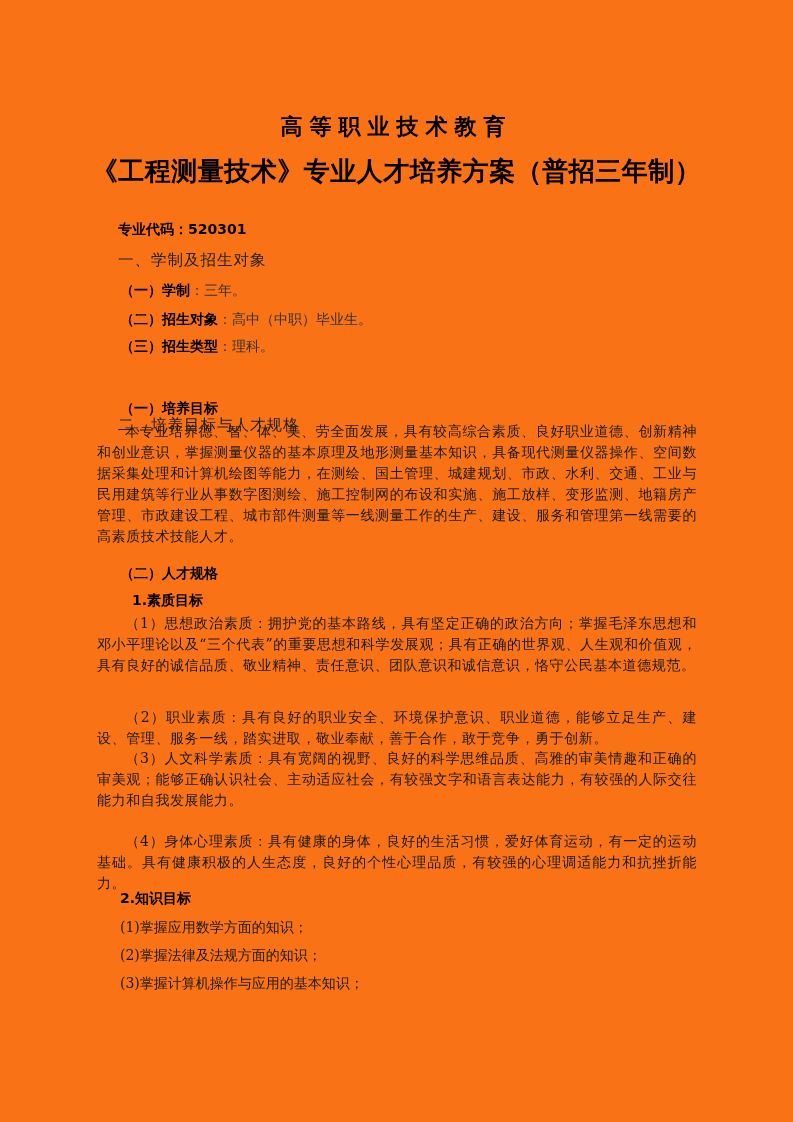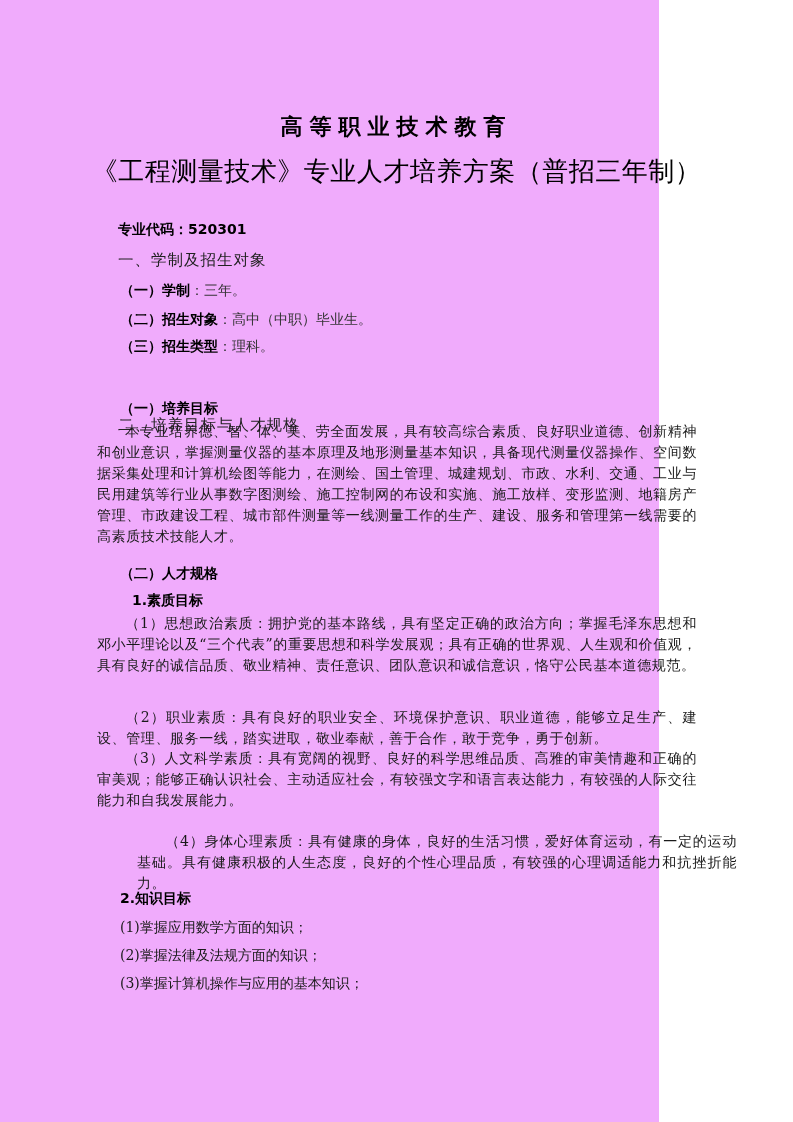--- a/index.html
+++ b/index.html
@@ -1,22 +1,22 @@
 <!DOCTYPE html>
 <html><head>
 <meta charset="utf-8">
 <style>
   html, body { margin: 0; padding: 0; background: #ffffff; }
   body { width: 793px; height: 1122px; position: relative; overflow: hidden;
          font-family: "DejaVu Serif", "Liberation Serif", serif; color: #1a1a1a; }
-  .page { position: absolute; left: 0; top: 0; width: 659px; height: 1122px; background: #f0abfc; }
+  .page { position: absolute; left: 0; top: 0; width: 793px; height: 1122px; background: #f97316; }
   .line { position: absolute; white-space: nowrap; }
   .title1 { left: 0; width: 793px; text-align: center; top: 112px; font-size: 22px; font-weight: bold;
             letter-spacing: 7px; font-family: "DejaVu Sans", "Liberation Sans", sans-serif; color:#000; }
-  .title2 { left: 0; width: 793px; text-align: center; top: 154px; font-size: 26px; font-weight: normal;
+  .title2 { left: 0; width: 793px; text-align: center; top: 154px; font-size: 26px; font-weight: bold;
             color:#000; letter-spacing: 0.5px; }
   .t { font-size: 14px; }
   .h1 { font-size: 15.5px; font-family: "DejaVu Sans", "Liberation Sans", sans-serif; color:#222; letter-spacing: 1px;}
   .b { font-weight: bold; font-family: "DejaVu Sans", "Liberation Sans", sans-serif; color:#000; }
   .para { position: absolute; left: 97px; width: 600px; font-size: 14px; line-height: 21px;
           text-align: justify; text-align-last: left; letter-spacing: 0.6px; color:#1a1a1a; }
   .para .ind { display: inline-block; width: 28px; }
   .lbl { font-weight: bold; font-family: "DejaVu Sans", "Liberation Sans", sans-serif; color:#000; }
   .val { color:#333; }
 </style>
@@ -53,21 +53,21 @@
   <div class="line t lbl" style="left:120px; top:565px;">（二）人才规格</div>
 
   <div class="line t lbl" style="left:132px; top:592px;">1.素质目标</div>
 
   <div class="para" style="top:613px;"><span class="ind"></span><span>（1）思想政治素质：拥护党的基本路线，具有坚定正确的政治方向；掌握毛泽东思想和邓小平理论以及“三个代表”的重要思想和科学发展观；具有正确的世界观、人生观和价值观，具有良好的诚信品质、敬业精神、责任意识、团队意识和诚信意识，恪守公民基本道德规范。</span></div>
 
   <div class="para" style="top:695px;margin-top:12px;"><span class="ind"></span><span>（2）职业素质：具有良好的职业安全、环境保护意识、职业道德，能够立足生产、建设、管理、服务一线，踏实进取，敬业奉献，善于合作，敢于竞争，勇于创新。</span></div>
 
   <div class="para" style="top:748px;"><span class="ind"></span><span>（3）人文科学素质：具有宽阔的视野、良好的科学思维品质、高雅的审美情趣和正确的审美观；能够正确认识社会、主动适应社会，有较强文字和语言表达能力，有较强的人际交往能力和自我发展能力。</span></div>
 
-  <div class="para" style="top:831px;margin-left:40px;"><span class="ind"></span><span>（4）身体心理素质：具有健康的身体，良好的生活习惯，爱好体育运动，有一定的运动基础。具有健康积极的人生态度，良好的个性心理品质，有较强的心理调适能力和抗挫折能力。</span></div>
+  <div class="para" style="top:831px;"><span class="ind"></span><span>（4）身体心理素质：具有健康的身体，良好的生活习惯，爱好体育运动，有一定的运动基础。具有健康积极的人生态度，良好的个性心理品质，有较强的心理调适能力和抗挫折能力。</span></div>
 
   <div class="line t lbl" style="left:120px; top:890px;">2.知识目标</div>
 
   <div class="line t" style="left:120px; top:919px;">(1)掌握应用数学方面的知识；</div>
   <div class="line t" style="left:120px; top:947px;">(2)掌握法律及法规方面的知识；</div>
   <div class="line t" style="left:120px; top:975px;">(3)掌握计算机操作与应用的基本知识；</div>
 
 </div>
 
 </body></html>

